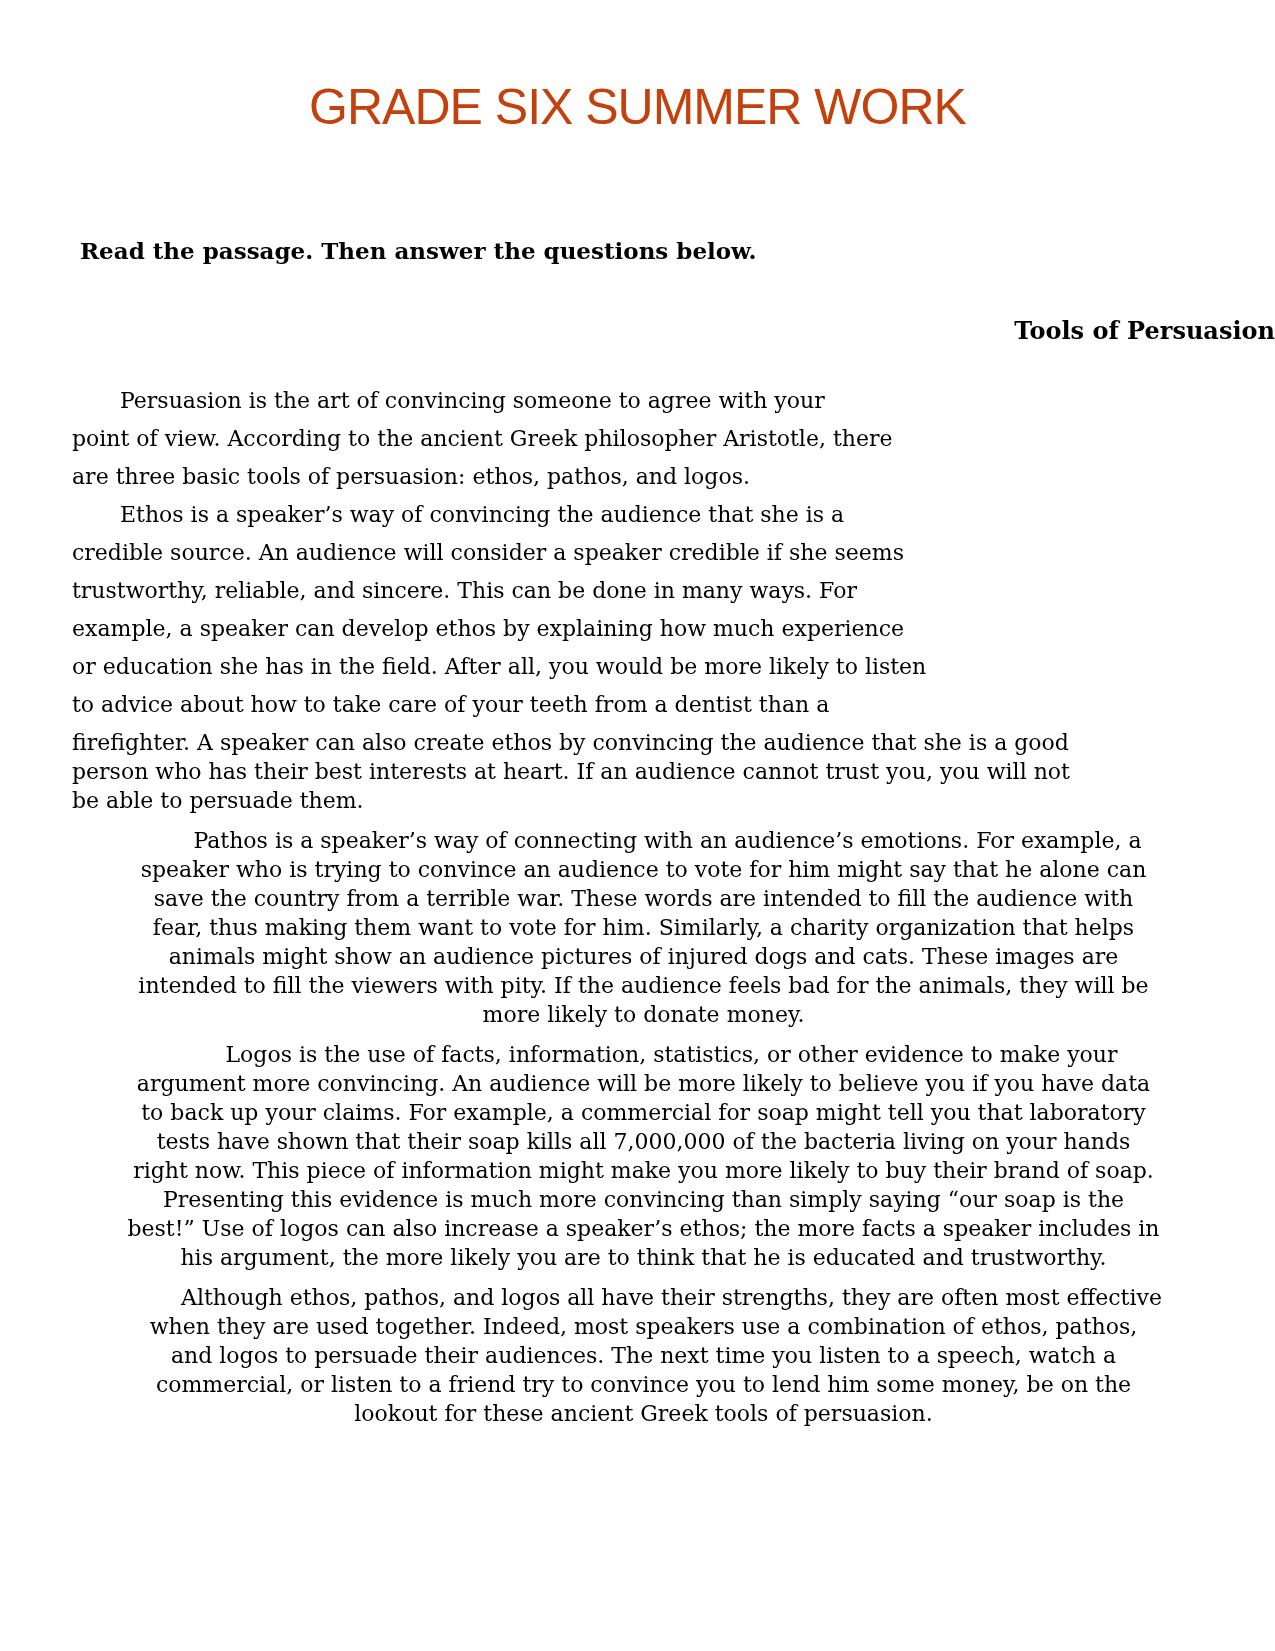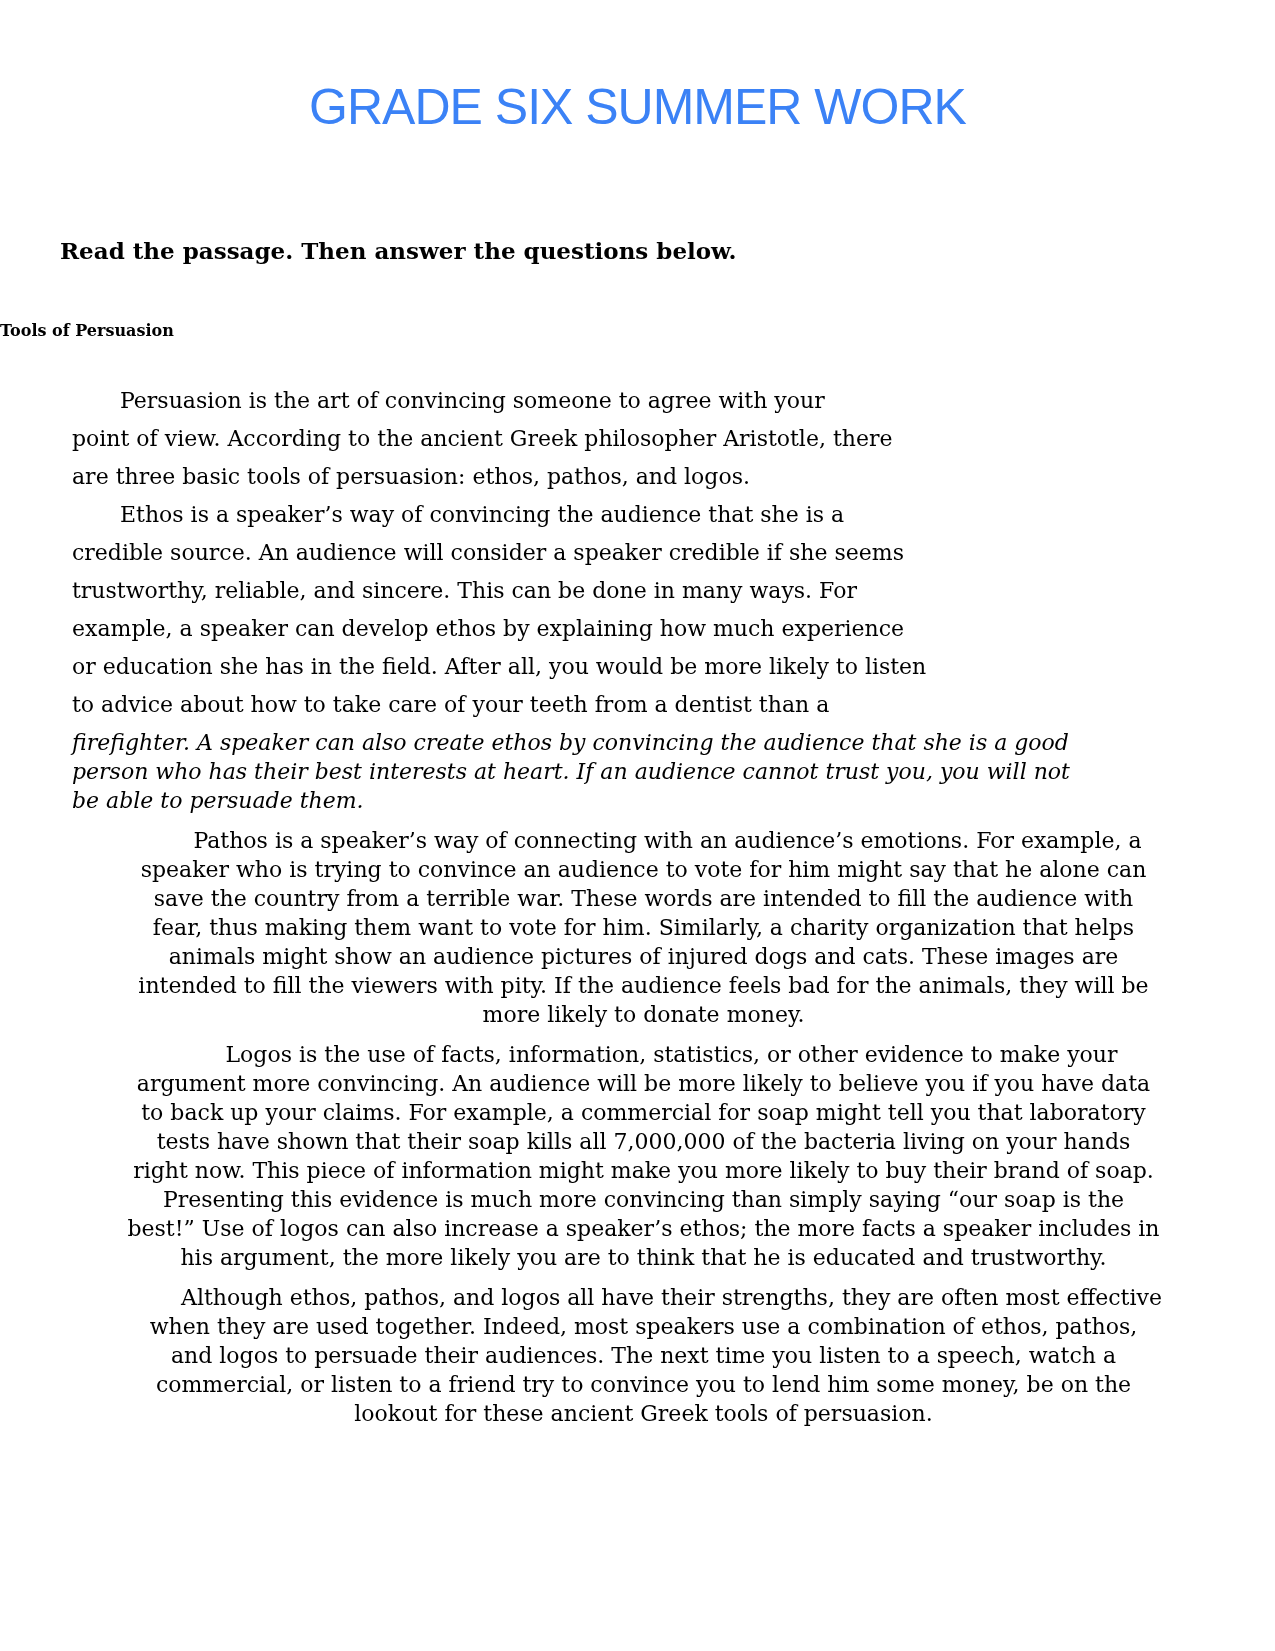--- a/index.html
+++ b/index.html
@@ -27,54 +27,54 @@
   }
   .doc-subtitle {
     margin-top: 14px;
     text-align: center;
     font-weight: bold;
     font-size: 31px;
     line-height: 36px;
   }
   .instruction {
     margin-top: 100px;
-    padding: 0 60px;
+    padding: 0 80px;
     font-weight: bold;
     font-size: 23px;
     line-height: 30px;
   }
   .passage-heading {
     margin-top: 50px;
-    text-align: left;
+    text-align: right;
     font-weight: bold;
-    font-size: 16px;
+    font-size: 24px;
     line-height: 30px;
   }
   .passage {
     margin-top: 36px;
     padding: 0 60px 0 72px;
   }
   .block {
     white-space: pre;
     font-size: 22px;
     margin: 0;
   }
   .block.wide { line-height: 38px; }
   .block.tight { line-height: 29px; }
   .indent-1 { text-indent: 48px; }
   .indent-2 { text-indent: 56px; }
-  .cont { margin-top: 4px; font-style: italic; }
+  .cont { margin-top: 4px; }
   .para-gap { margin-top: 11px; text-align: center; }
 </style>
 </head>
 <body>
 
 <div class="page">
 
-  <div class="doc-title" style="color: #3b82f6;">GRADE SIX SUMMER WORK</div>
+  <div class="doc-title" style="color: #c2410c;">GRADE SIX SUMMER WORK</div>
 
 
   <div class="instruction">Read the passage. Then answer the questions below.</div>
 
   <div class="passage-heading">Tools of Persuasion</div>
 
   <div class="passage">
     <div class="block wide indent-1">Persuasion is the art of convincing someone to agree with your
 point of view. According to the ancient Greek philosopher Aristotle, there
 are three basic tools of persuasion: ethos, pathos, and logos.</div>

